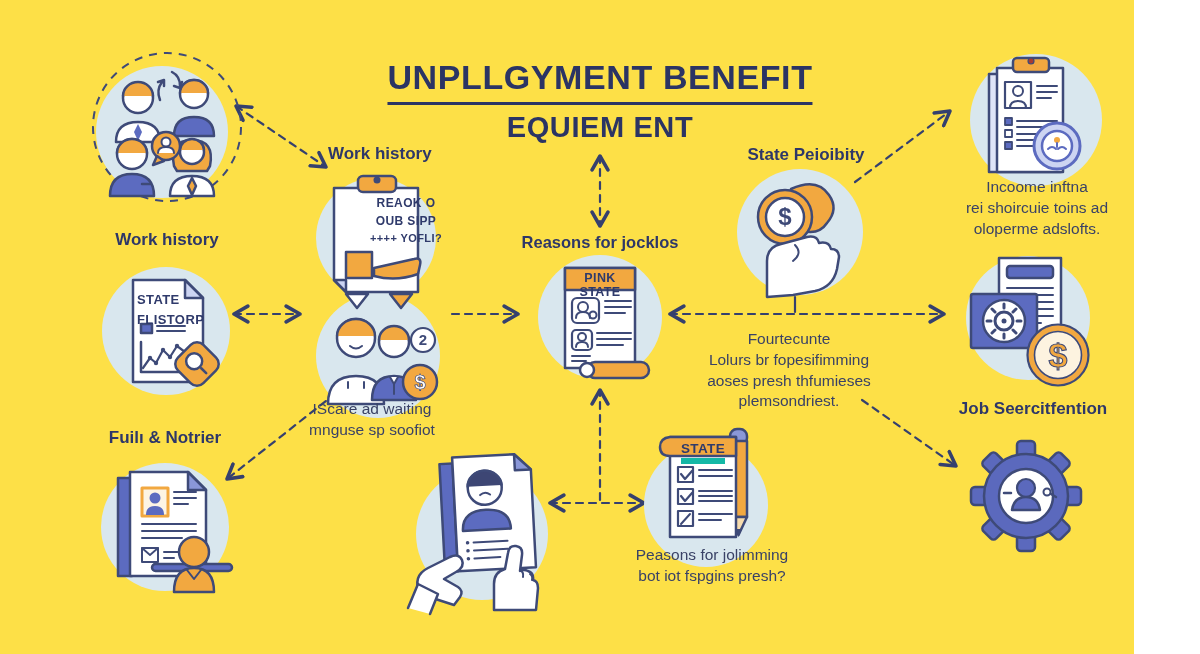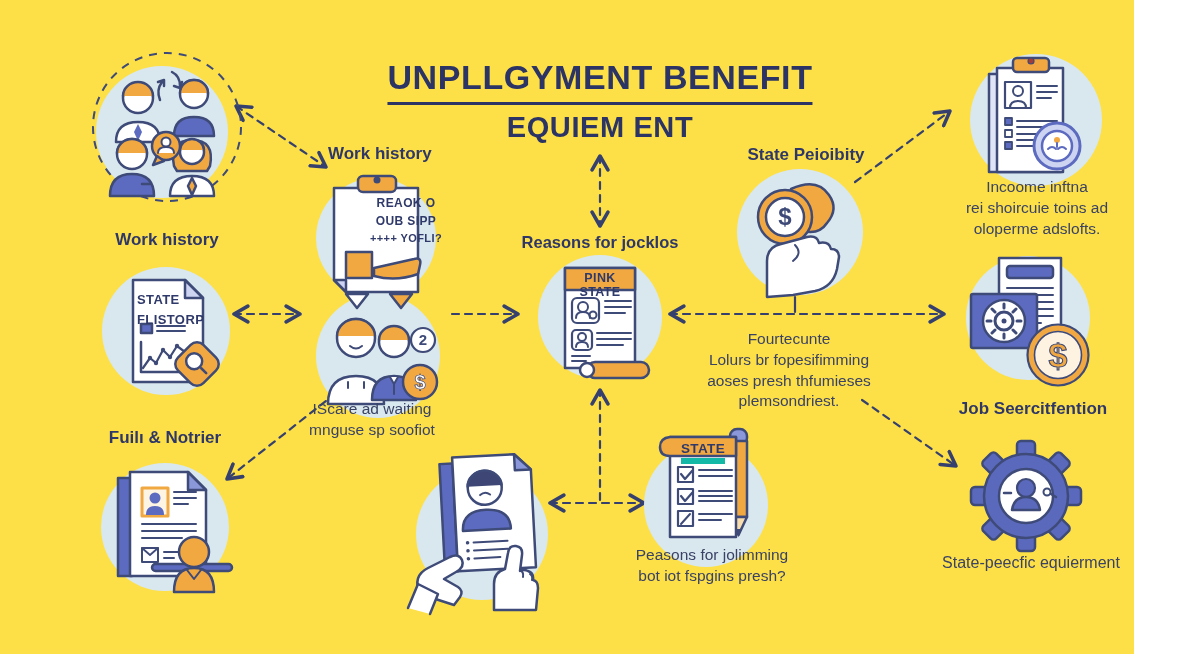--- a/index.html
+++ b/index.html
@@ -362,15 +362,14 @@
     <div>Lolurs br fopesifimming</div>
     <div>aoses presh thfumieses</div>
     <div>plemsondriest.</div>
   </div>
 
   <div class="abs cx cap" style="left:712px;top:545px;">
     <div>Peasons for jolimming</div>
     <div>bot iot fspgins presh?</div>
   </div>
 
-  <div class="abs cx cap" style="left:1031px;top:552px;font-size:16px;">State-peecfic equierment</div>
 
 </div>
 
 </body></html>

